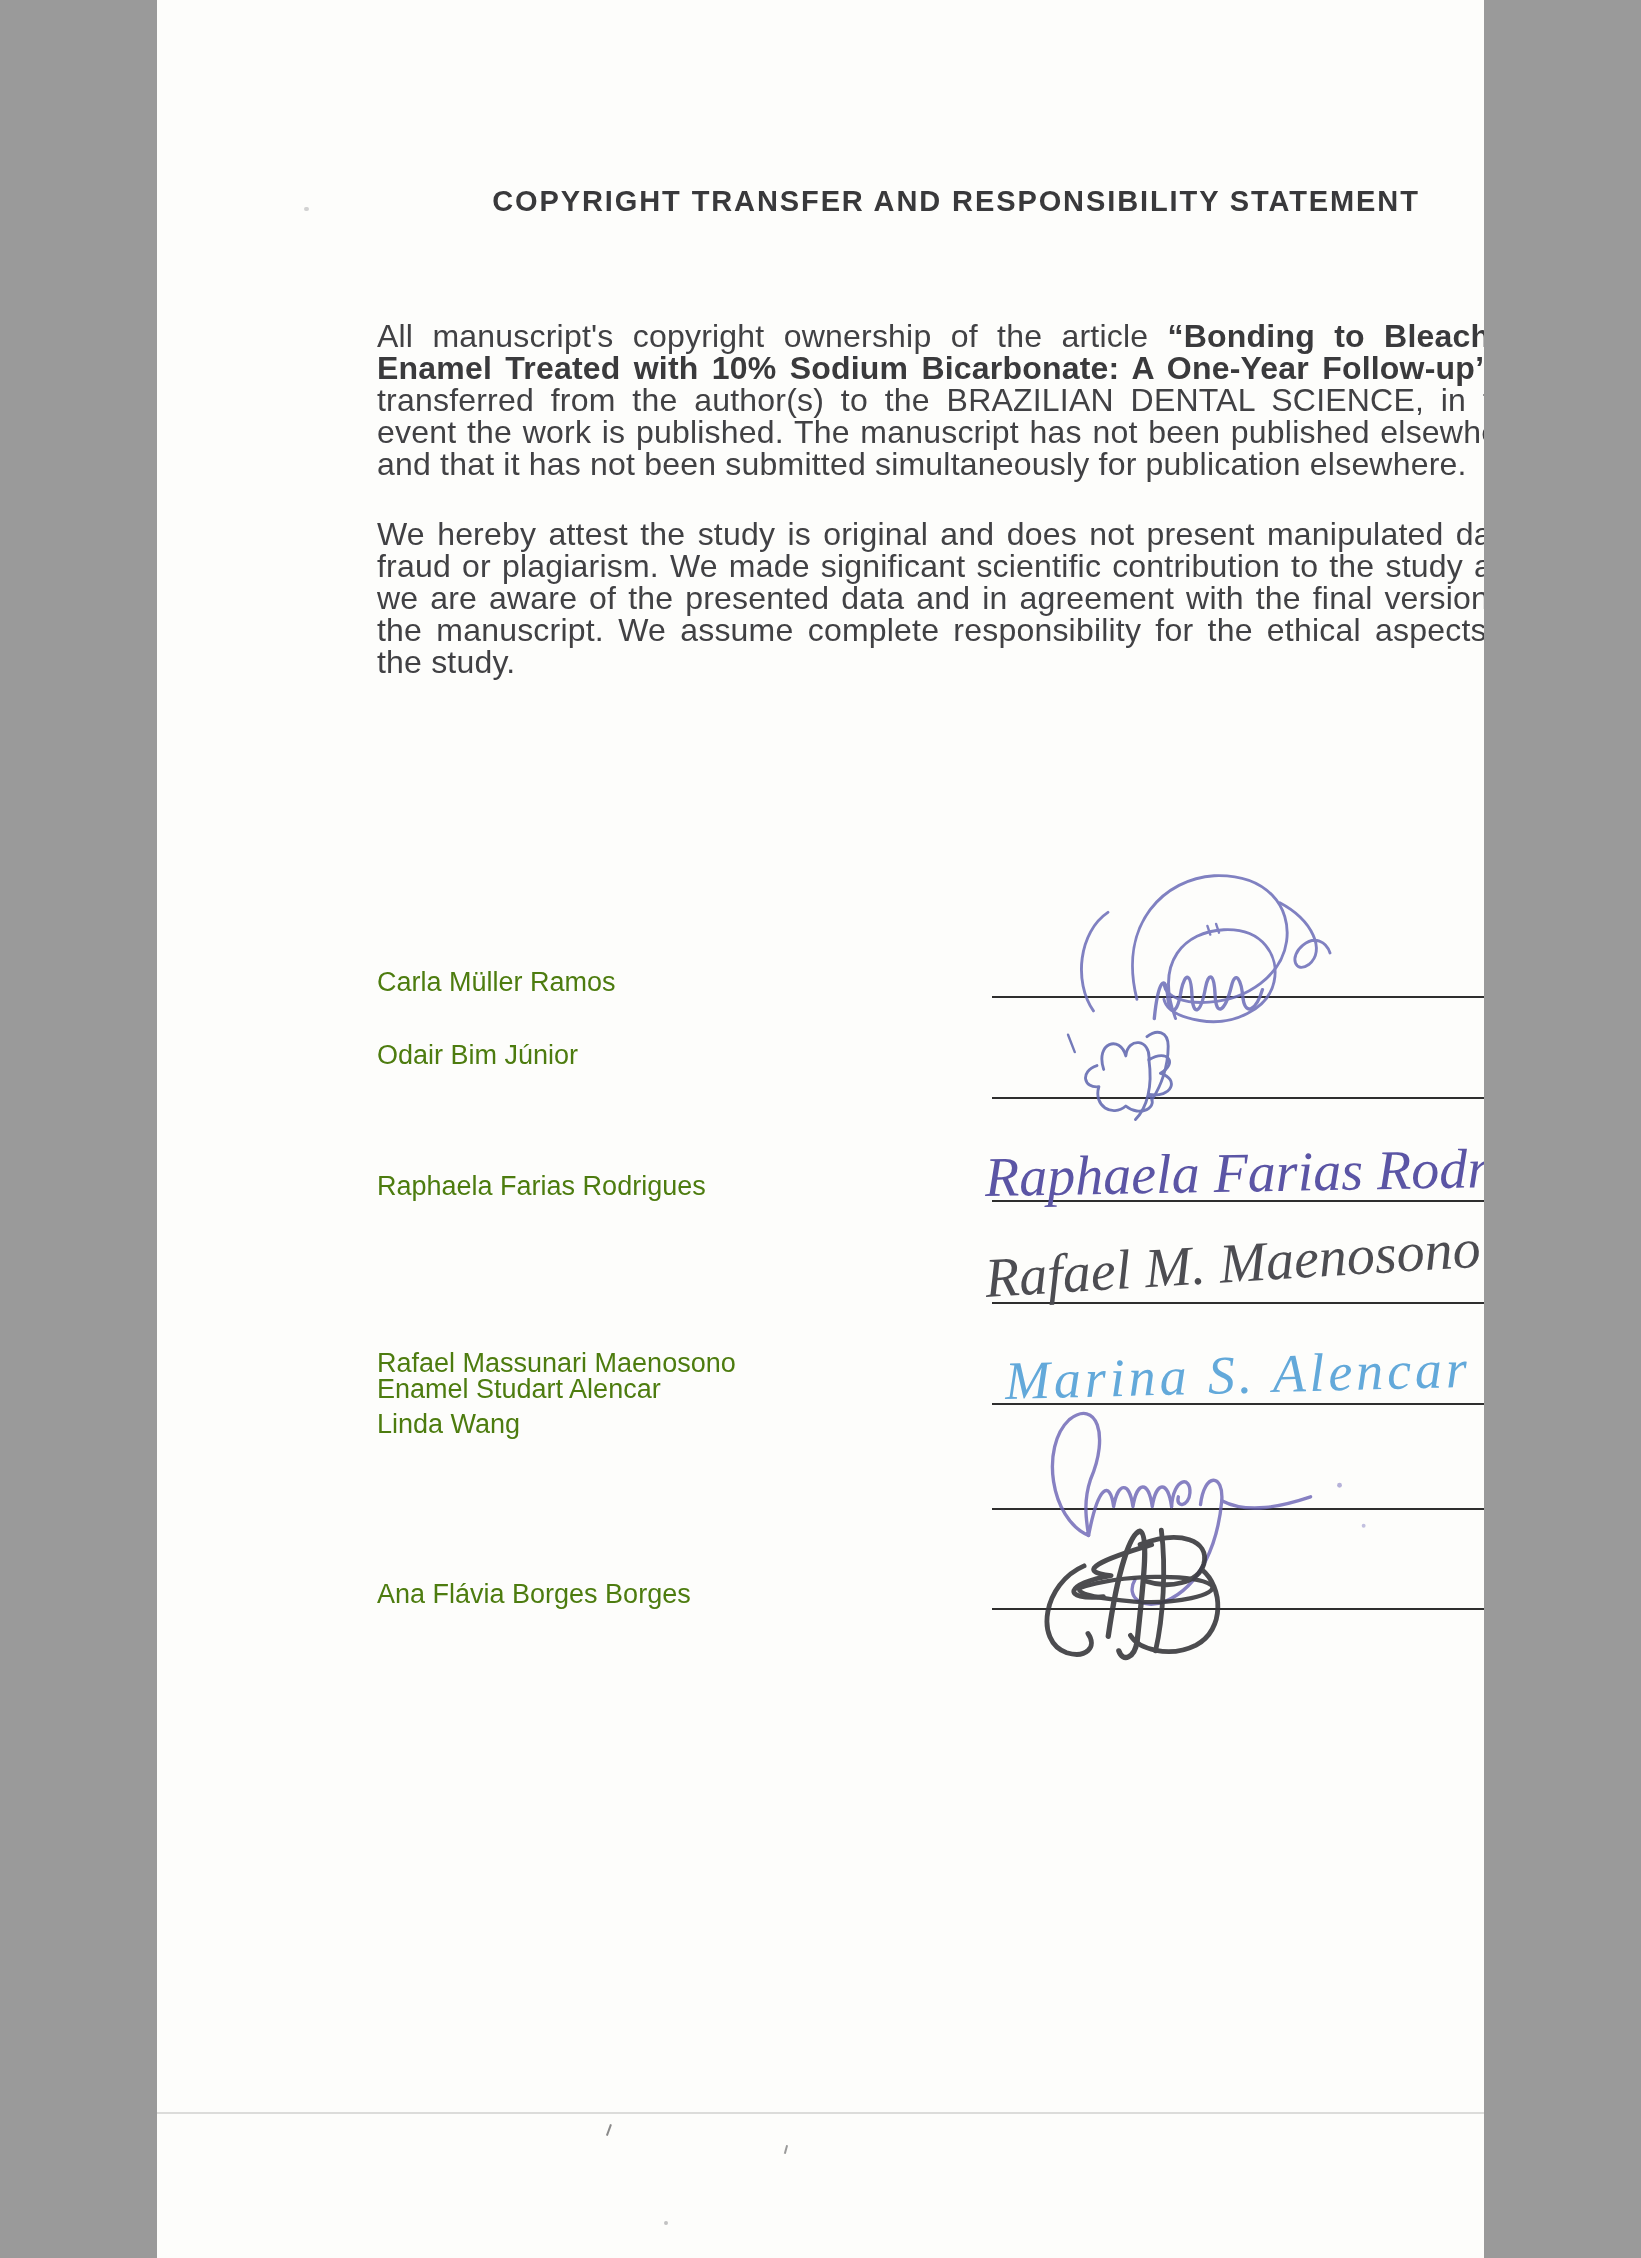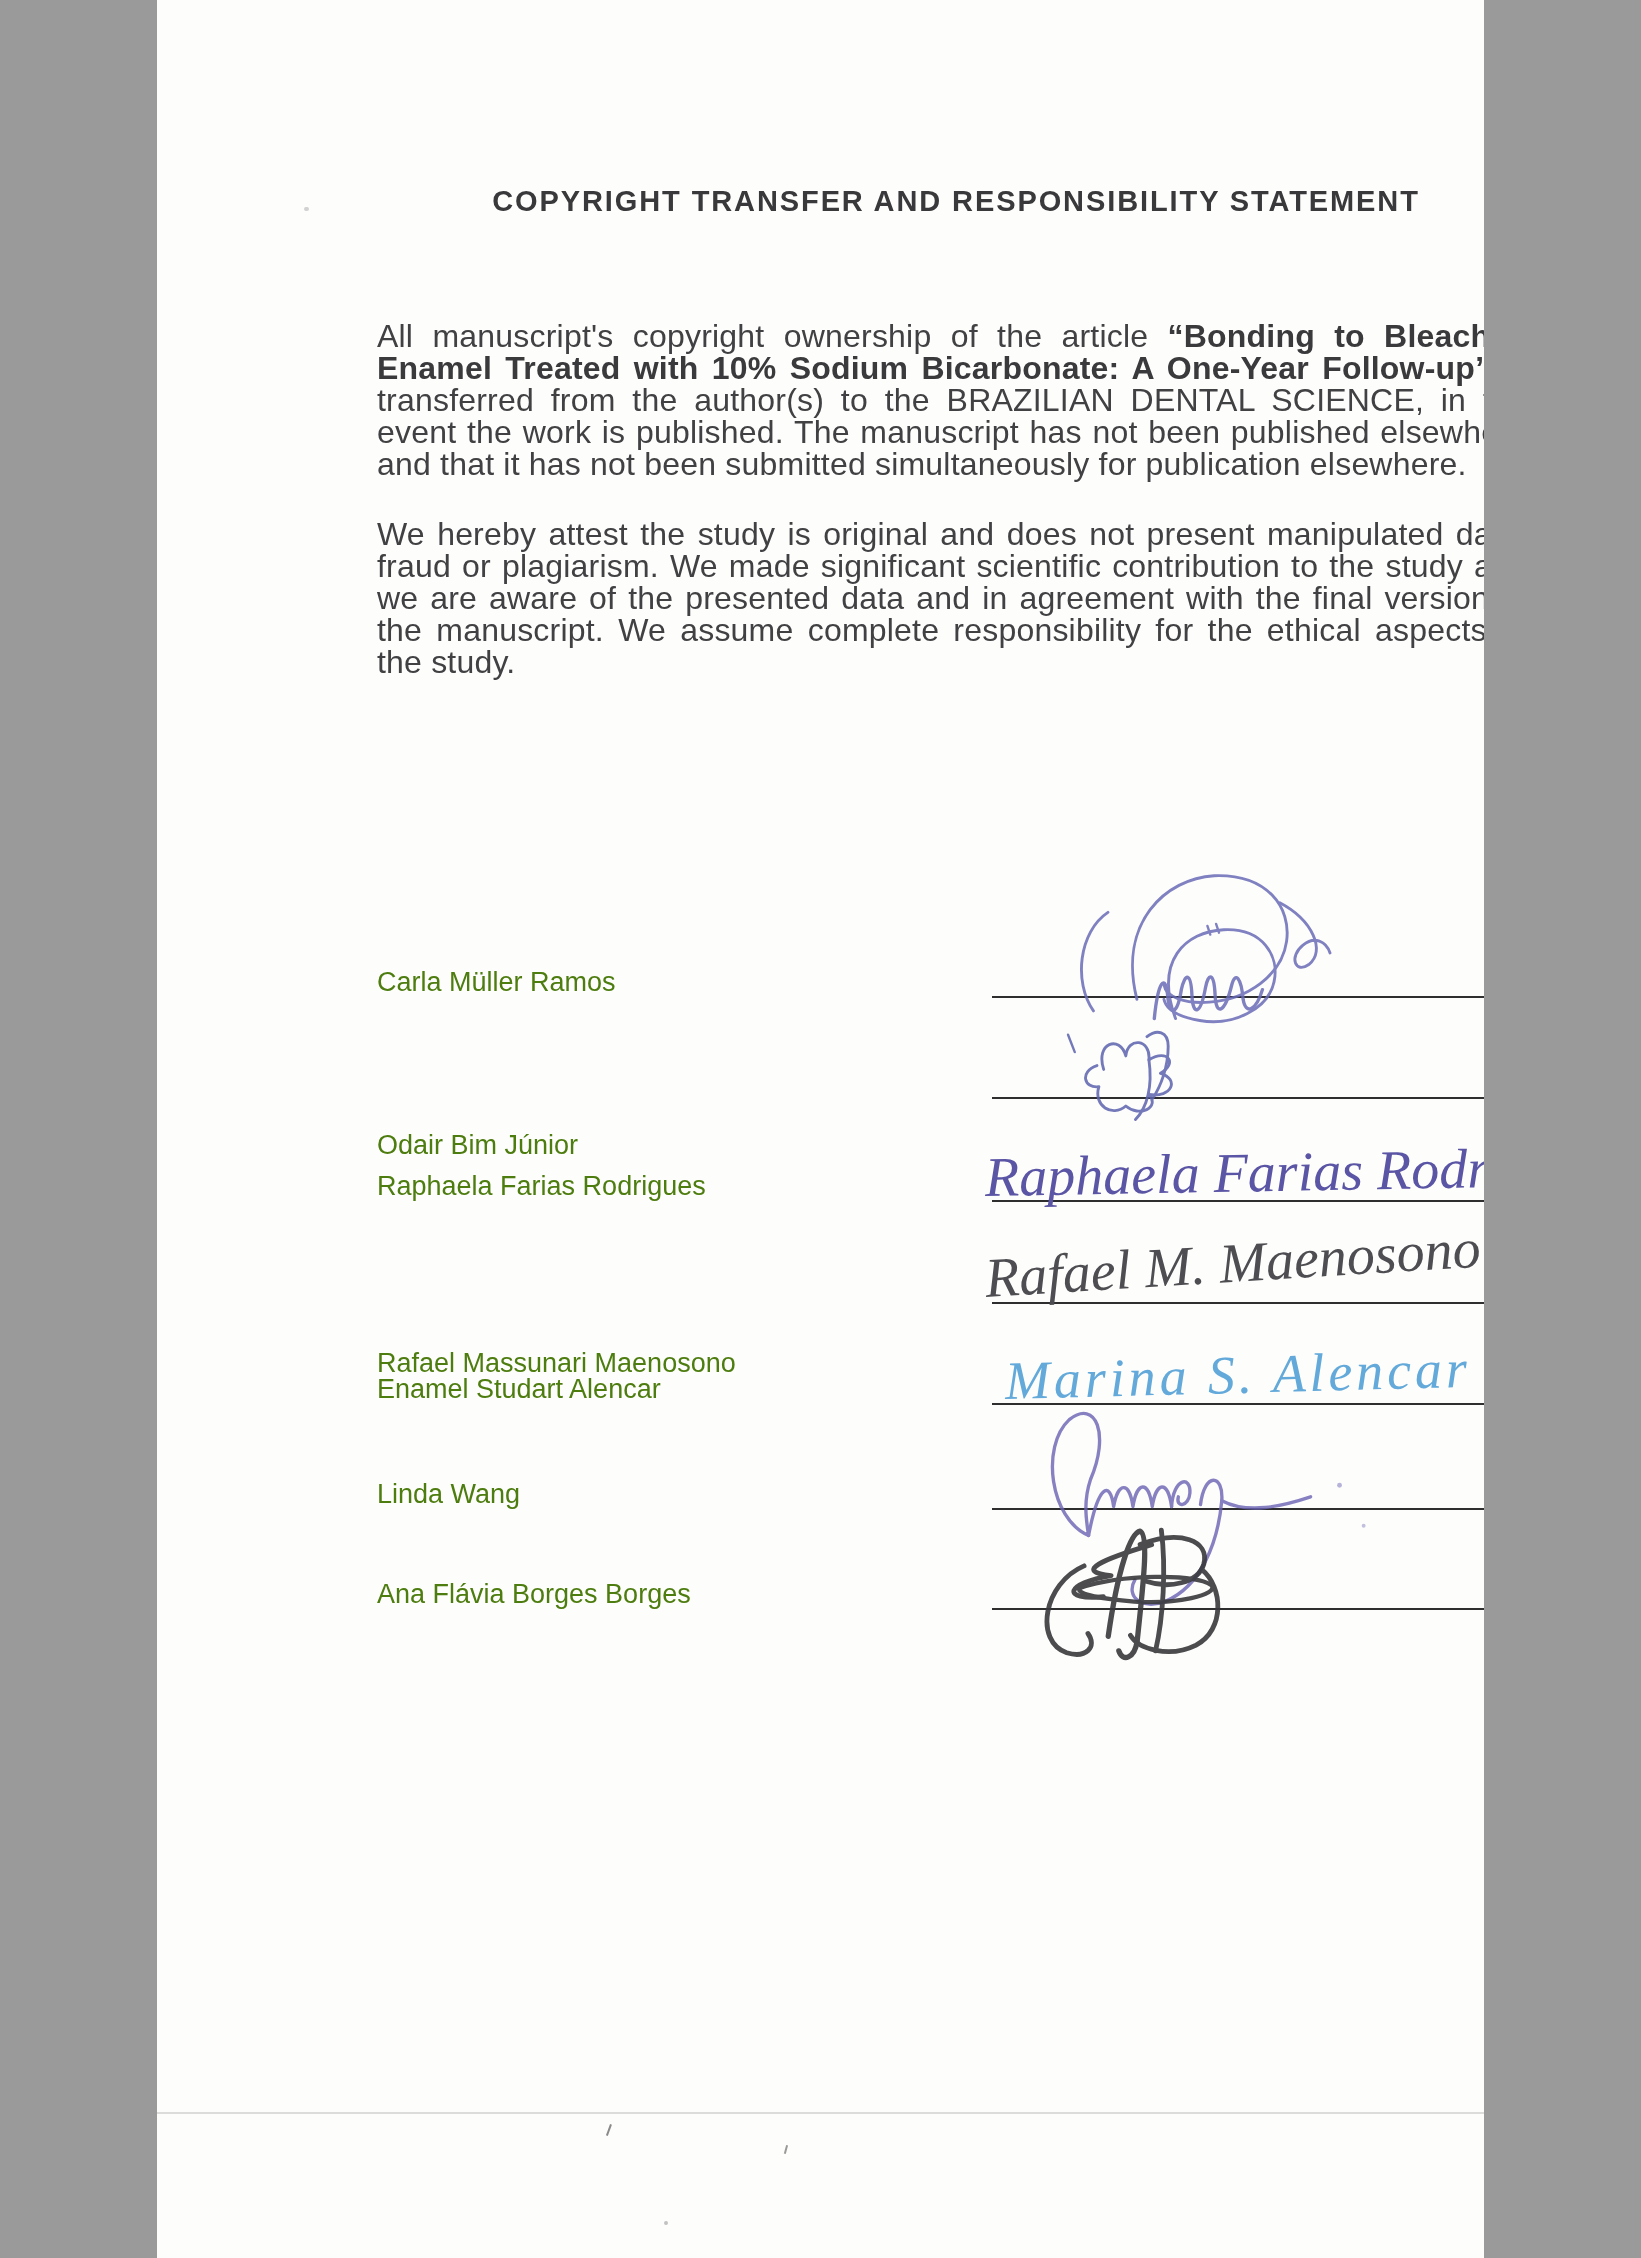--- a/index.html
+++ b/index.html
@@ -57,21 +57,21 @@
     <g fill="none" stroke-linecap="round" stroke-linejoin="round" opacity="0.85" stroke="#6b6cb8">
       <path stroke-width="3" d="M60,50 C 30,70 24,122 45,152"></path>
       <path stroke-width="3" d="M90,140 C 70,60 120,15 170,12 C 225,10 250,45 245,80 C 240,115 205,140 165,143 C 140,145 120,138 118,125"></path>
       <path stroke-width="3" d="M130,160 C 108,100 140,70 180,68 C 220,66 238,95 232,122 C 226,150 190,168 155,162 C 132,158 120,150 118,140"></path>
       <path stroke-width="3.5" d="M108,160 C 112,120 120,112 122,138 C 124,158 132,156 136,130 C 140,112 146,112 147,136 C 148,158 156,156 161,128 C 164,112 170,112 171,136 C 172,158 181,154 188,126 C 192,110 198,118 200,140 C 203,158 214,150 220,130"></path>
       <path stroke-width="3" d="M238,40 C 272,58 286,90 268,104 C 254,114 247,96 262,84 C 274,74 286,80 290,92"></path>
       <path stroke-width="2.5" d="M163,64 l3,9 M172,62 l3,9"></path>
     </g>
   </svg>
 
-  <div class="signer-name" style="top:1132px">Odair Bim Júnior</div>
+  <div class="signer-name" style="top:1042px">Odair Bim Júnior</div>
   <div class="sig-line" style="top:1097px"></div>
   <svg class="sig-svg" style="left:903px;top:1002px" width="174" height="130" viewBox="0 0 180 135">
     <g fill="none" stroke-linecap="round" stroke-linejoin="round" opacity="0.85" stroke="#5d64ae">
       <path stroke-width="2.5" d="M8,34 L15,52"></path>
       <path stroke-width="3" d="M45,70 C 36,42 62,34 68,56 C 70,36 94,38 92,60 C 112,48 122,64 104,74 C 124,80 116,100 92,96 C 104,110 82,120 68,108 C 54,120 34,108 40,88 C 24,90 20,72 38,66"></path>
       <path stroke-width="3" d="M92,60 C 96,88 90,110 78,122"></path>
       <path stroke-width="3" d="M90,36 C 100,28 112,30 112,46 C 112,68 104,88 96,100"></path>
     </g>
   </svg>
 
@@ -80,21 +80,21 @@
   <div class="hand hand-raphaela">Raphaela Farias Rodrigues</div>
 
   <div class="signer-name" style="top:1350px">Rafael Massunari Maenosono</div>
   <div class="sig-line" style="top:1302px"></div>
   <div class="hand hand-rafael">Rafael M. Maenosono</div>
 
   <div class="signer-name" style="top:1376px">Enamel Studart Alencar</div>
   <div class="sig-line" style="top:1403px"></div>
   <div class="hand hand-marina">Marina S. Alencar</div>
 
-  <div class="signer-name" style="top:1481px">Linda Wang</div>
+  <div class="signer-name" style="top:1411px">Linda Wang</div>
   <div class="sig-line" style="top:1508px"></div>
   <svg class="sig-svg" style="left:864px;top:1379px" width="444" height="227" viewBox="0 0 460 235">
     <g fill="none" stroke-linecap="round" stroke-linejoin="round" opacity="0.8" stroke="#6a63b5">
       <path stroke-width="3.5" d="M70,162 C 30,145 20,70 50,42 C 78,20 92,58 72,104 C 64,128 68,148 70,162"></path>
       <path stroke-width="3.5" d="M70,162 C 80,110 92,104 96,132 C 100,108 112,104 116,132 C 120,106 132,104 136,132 C 140,106 152,104 156,132"></path>
       <path stroke-width="3.5" d="M156,132 C 158,102 176,100 175,118 C 174,132 160,134 163,122"></path>
       <path stroke-width="3.5" d="M186,130 C 190,96 210,98 208,126 C 204,170 186,215 150,230 C 125,240 108,225 118,208"></path>
       <path stroke-width="3.5" d="M208,126 C 235,140 270,132 300,122"></path>
       <circle cx="330" cy="110" r="2.5" fill="#6a63b5" stroke="none" opacity="0.6"></circle>
       <circle cx="355" cy="152" r="2" fill="#6a63b5" stroke="none" opacity="0.5"></circle>

